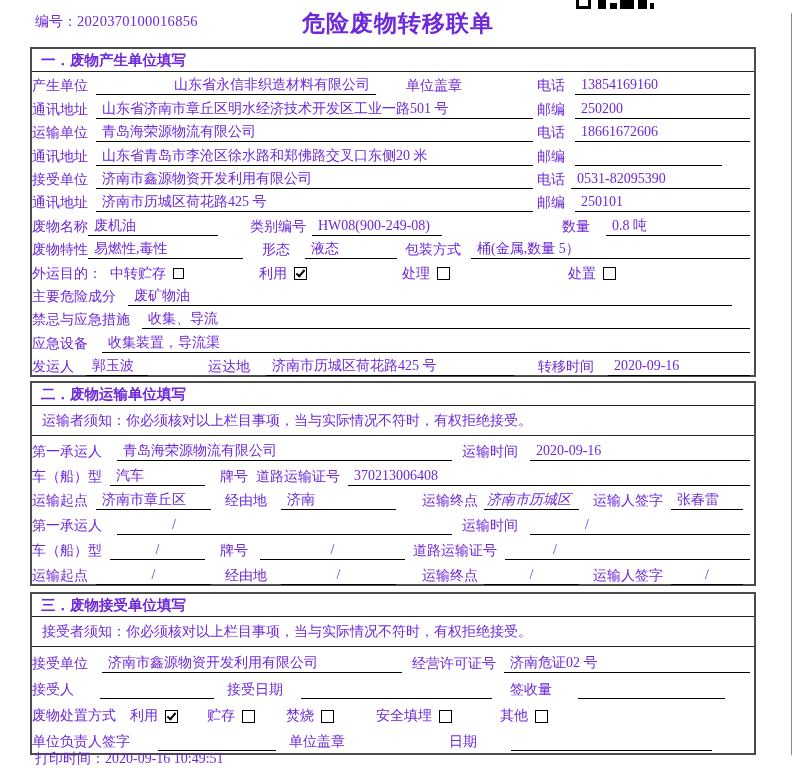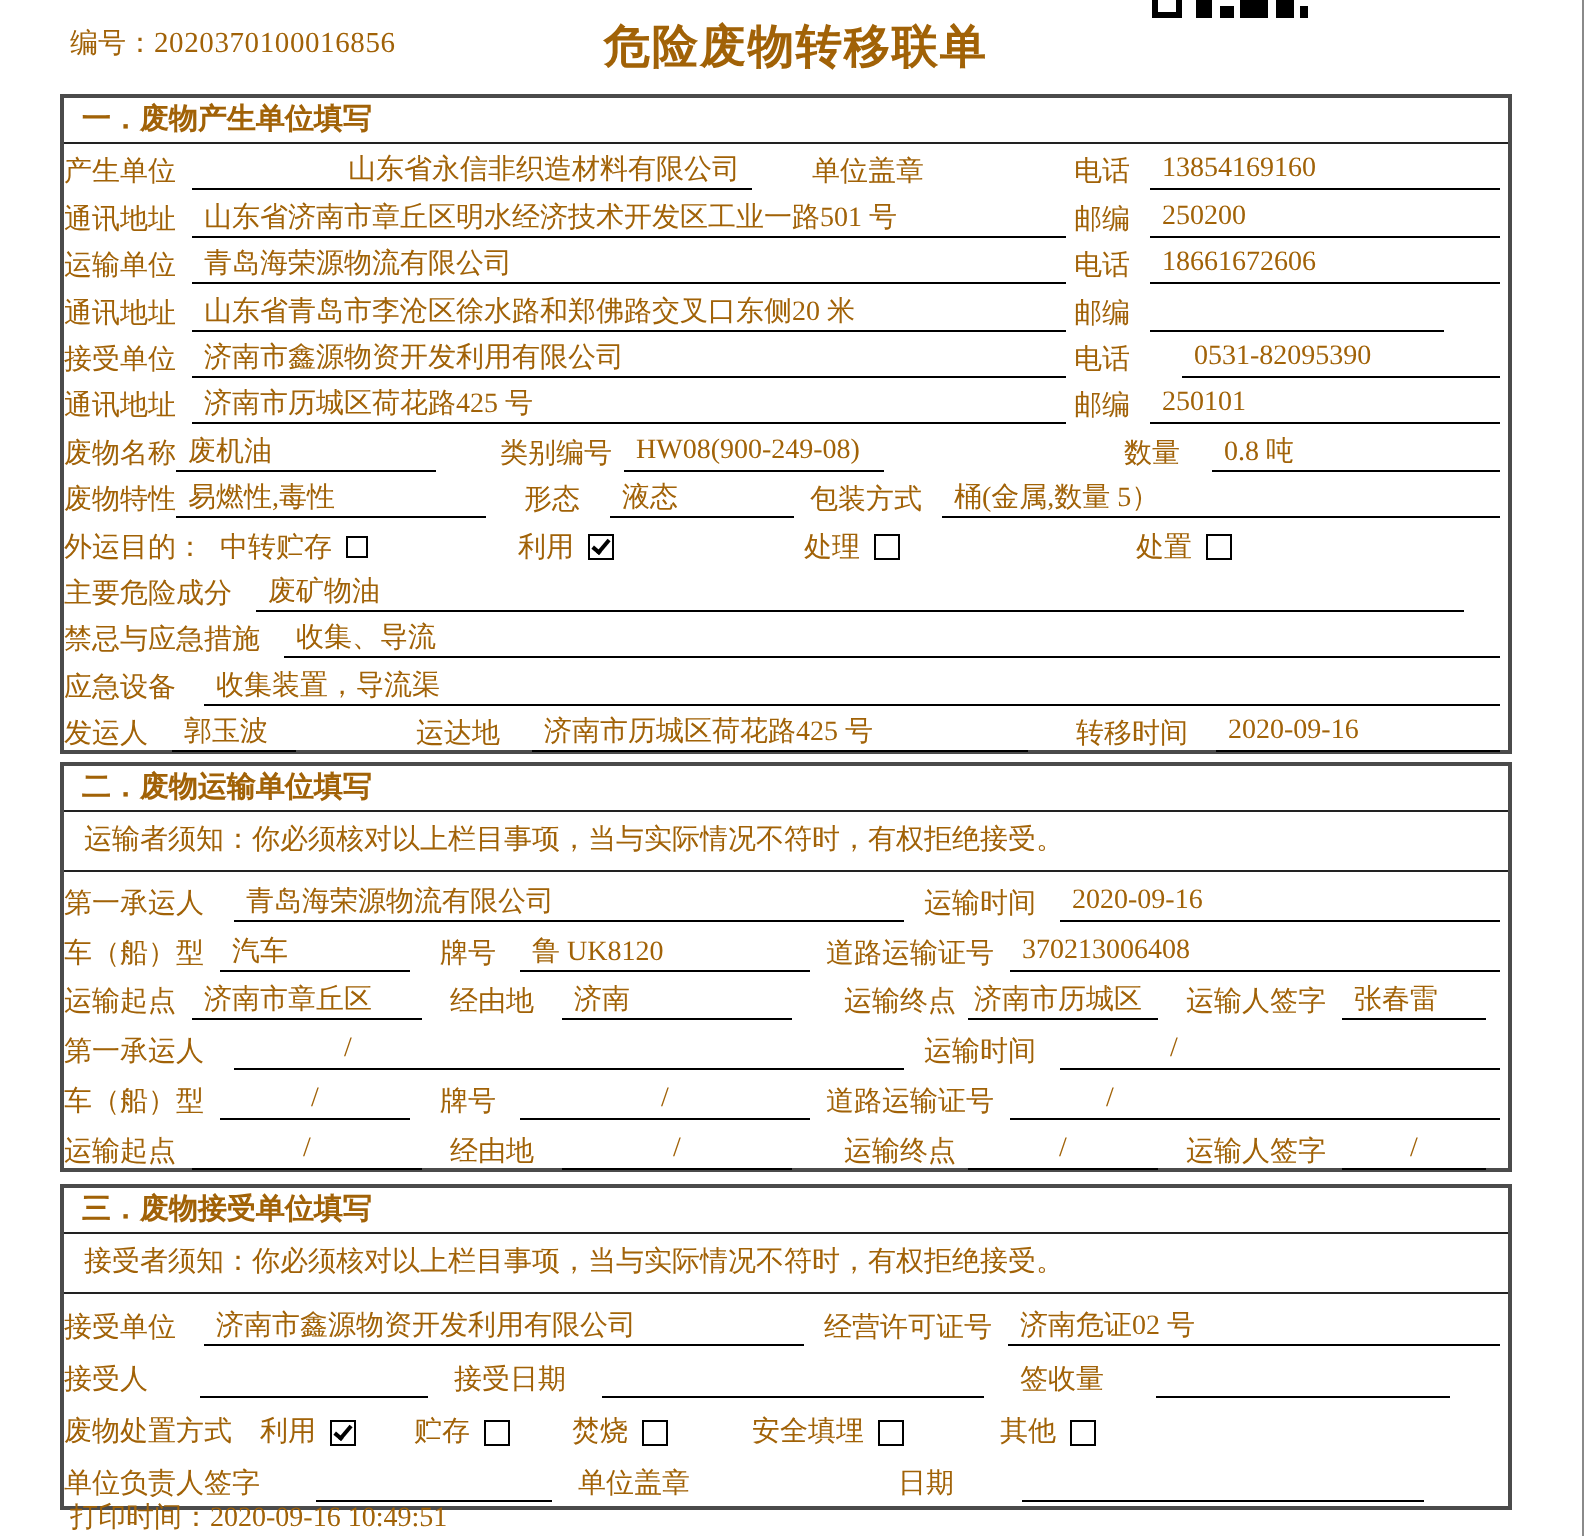--- a/index.html
+++ b/index.html
@@ -1,17 +1,17 @@
 <!DOCTYPE html>
 <html><head>
 <meta charset="utf-8">
 <style>
   html,body{margin:0;padding:0;background:#fff;}
   .page{position:relative;width:796px;height:768px;background:#fff;overflow:hidden;
-        font-family:"Liberation Serif","DejaVu Serif",serif;color:#a16207;}
+        font-family:"Liberation Serif","DejaVu Serif",serif;color:#6d28d9;border-radius:28px;}
   .serial{position:absolute;left:35px;top:13px;font-size:14px;}
   .serial .num{font-size:14.5px;letter-spacing:.3px;}
   .doc-title{position:absolute;left:0;top:8px;width:796px;text-align:center;
              box-sizing:border-box;font-size:23px;font-weight:bold;letter-spacing:1px;}
   
   .qr{position:absolute;left:576px;top:0;height:9px;width:80px;}
   .qr div{position:absolute;top:0;height:9px;background:#000;}
   .qr .q1{left:0;width:15px;background:transparent;border-left:3px solid #000;
           border-right:3px solid #000;border-bottom:3px solid #000;box-sizing:border-box;}
   .qr .q2{left:22px;width:8px;}
@@ -112,21 +112,21 @@
         </div>
       </div>
 
       <div class="row">
         <div class="lgrp">
           <span class="lbl">接受单位</span>
           <span class="fill grow" style="margin-left:8px;margin-right:4px;">济南市鑫源物资开发利用有限公司</span>
         </div>
         <div class="rgrp">
           <span class="lbl">电话</span>
-          <span class="fill grow" style="margin-left:26px;">0531-82095390</span>
+          <span class="fill grow" style="margin-left:6px;">0531-82095390</span>
         </div>
       </div>
 
       <div class="row">
         <div class="lgrp">
           <span class="lbl">通讯地址</span>
           <span class="fill grow" style="margin-left:8px;margin-right:4px;">济南市历城区荷花路425 号</span>
         </div>
         <div class="rgrp">
           <span class="lbl">邮编</span>
@@ -208,32 +208,31 @@
         <span class="lbl">第一承运人</span>
         <span class="fill" style="margin-left:15px;width:335px;">青岛海荣源物流有限公司</span>
         <span class="lbl" style="margin-left:10px;">运输时间</span>
         <span class="fill grow" style="margin-left:12px;">2020-09-16</span>
       </div>
 
       <div class="row">
         <span class="lbl">车（船）型</span>
         <span class="fill" style="margin-left:8px;width:95px;">汽车</span>
         <span class="lbl" style="margin-left:15px;">牌号</span>
-        <span class="fill" style="margin-left:12px;width:145px;">鲁 UK8120</span>
         <span class="lbl" style="margin-left:8px;">道路运输证号</span>
         <span class="fill grow" style="margin-left:8px;">370213006408</span>
       </div>
 
       <div class="row">
         <span class="lbl">运输起点</span>
         <span class="fill" style="margin-left:8px;width:115px;">济南市章丘区</span>
         <span class="lbl" style="margin-left:14px;">经由地</span>
         <span class="fill" style="margin-left:14px;width:115px;">济南</span>
         <span class="lbl" style="margin-left:26px;">运输终点</span>
-        <span class="fill" style="margin-left:6px;width:95px;padding:0 3px;">济南市历城区</span>
+        <span class="fill" style="margin-left:6px;width:95px;padding:0 3px;font-style:italic;">济南市历城区</span>
         <span class="lbl" style="margin-left:14px;">运输人签字</span>
         <span class="fill" style="margin-left:8px;width:72px;">张春雷</span>
       </div>
 
       <div class="row">
         <span class="lbl">第一承运人</span>
         <span class="fill" style="margin-left:15px;width:335px;padding-left:55px;">/</span>
         <span class="lbl" style="margin-left:10px;">运输时间</span>
         <span class="fill grow" style="margin-left:12px;padding-left:55px;">/</span>
       </div>

